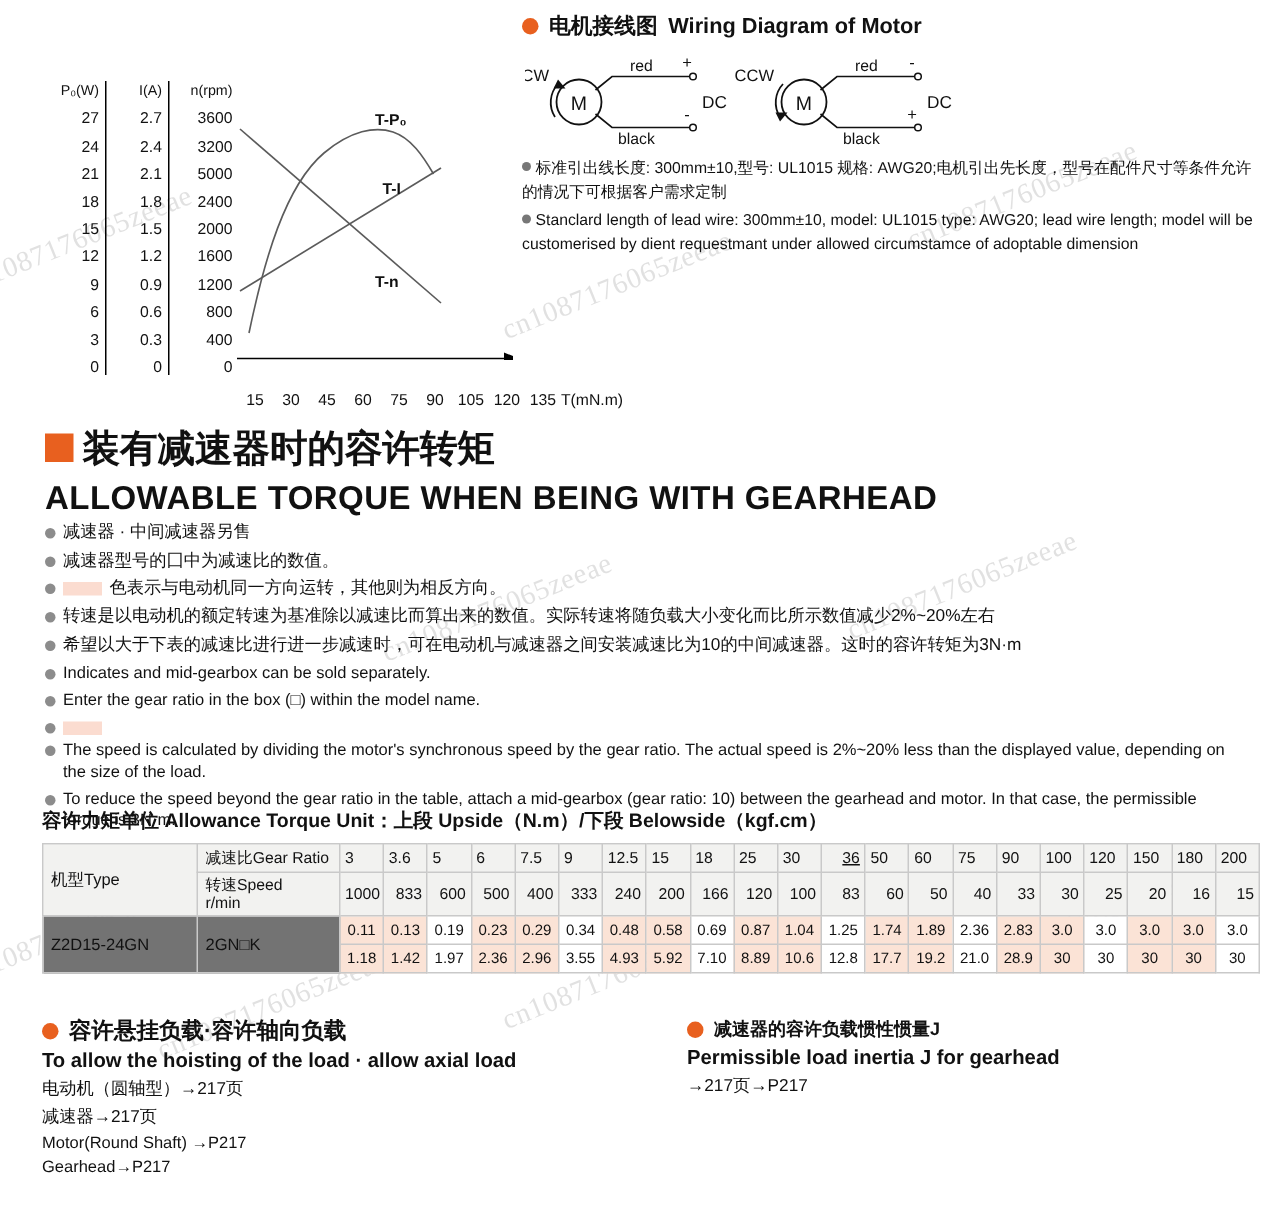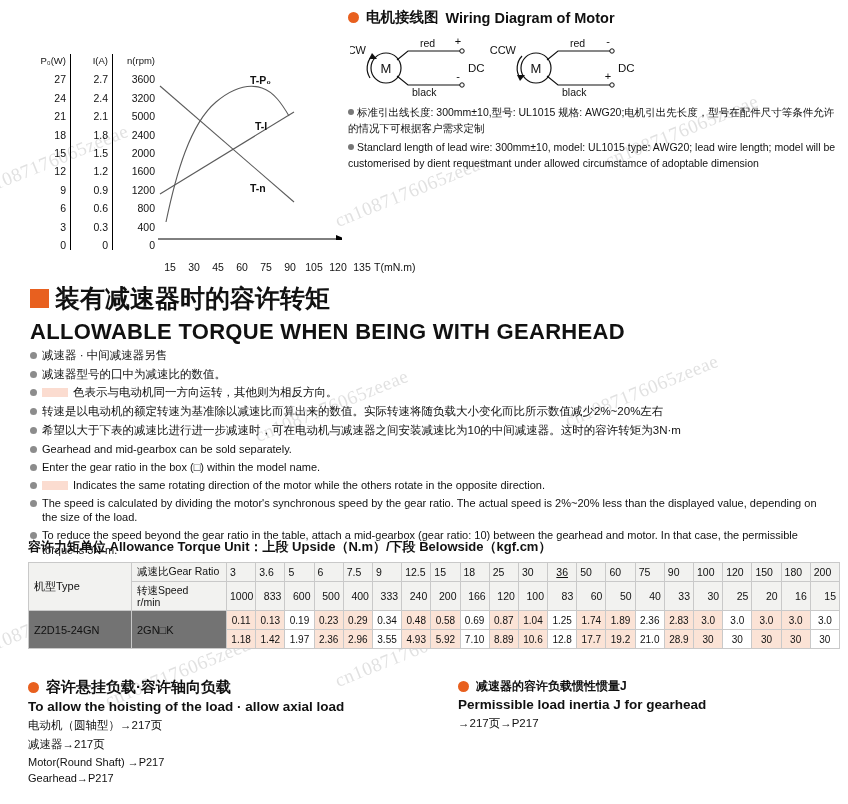--- a/index.html
+++ b/index.html
@@ -268,30 +268,29 @@
       <div class="row cn">
         <span class="gdot"></span>
         <span>转速是以电动机的额定转速为基准除以减速比而算出来的数值。实际转速将随负载大小变化而比所示数值减少2%~20%左右</span>
       </div>
       <div class="row cn">
         <span class="gdot"></span>
         <span>希望以大于下表的减速比进行进一步减速时，可在电动机与减速器之间安装减速比为10的中间减速器。这时的容许转矩为3N·m</span>
       </div>
       <div class="row">
         <span class="gdot"></span>
-        <span>Gearhead and mid-gearbox can be sold separately.</span>
+        <span>Indicates and mid-gearbox can be sold separately.</span>
       </div>
       <div class="row">
         <span class="gdot"></span>
         <span>Enter the gear ratio in the box (□) within the model name.</span>
       </div>
       <div class="row">
         <span class="gdot"></span>
         <span class="swatch"></span>
-        <span>Indicates the same rotating direction of the motor while the others rotate in the opposite direction.</span>
       </div>
       <div class="row">
         <span class="gdot"></span>
         <span>The speed is calculated by dividing the motor's synchronous speed by the gear ratio. The actual speed is 2%~20% less than the displayed value, depending on the size of the load.</span>
       </div>
       <div class="row">
         <span class="gdot"></span>
         <span>To reduce the speed beyond the gear ratio in the table, attach a mid-gearbox (gear ratio: 10) between the gearhead and motor. In that case, the permissible torque is 3N·m.</span>
       </div>
     </div>
@@ -308,21 +307,21 @@
             <td class="hdr-cell v-top" style="text-align: left;">3.6</td>
             <td class="hdr-cell v-top" style="text-align: left;">5</td>
             <td class="hdr-cell v-top" style="text-align: left;">6</td>
             <td class="hdr-cell v-top" style="text-align: left;">7.5</td>
             <td class="hdr-cell v-top" style="text-align: left;">9</td>
             <td class="hdr-cell v-top" style="text-align: left;">12.5</td>
             <td class="hdr-cell v-top" style="text-align: left;">15</td>
             <td class="hdr-cell v-top" style="text-align: left;">18</td>
             <td class="hdr-cell v-top" style="text-align: left;">25</td>
             <td class="hdr-cell v-top" style="text-align: left;">30</td>
-            <td class="hdr-cell v-top" style="text-align: center; text-decoration: underline;">36</td>
+            <td class="hdr-cell v-top" style="text-align: right; text-decoration: underline;">36</td>
             <td class="hdr-cell v-top" style="text-align: left;">50</td>
             <td class="hdr-cell v-top" style="text-align: left;">60</td>
             <td class="hdr-cell v-top" style="text-align: left;">75</td>
             <td class="hdr-cell v-top" style="text-align: left;">90</td>
             <td class="hdr-cell v-top" style="text-align: left;">100</td>
             <td class="hdr-cell v-top" style="text-align: left;">120</td>
             <td class="hdr-cell v-top" style="text-align: left;">150</td>
             <td class="hdr-cell v-top" style="text-align: left;">180</td>
             <td class="hdr-cell v-top" style="text-align: left;">200</td>
           </tr>

